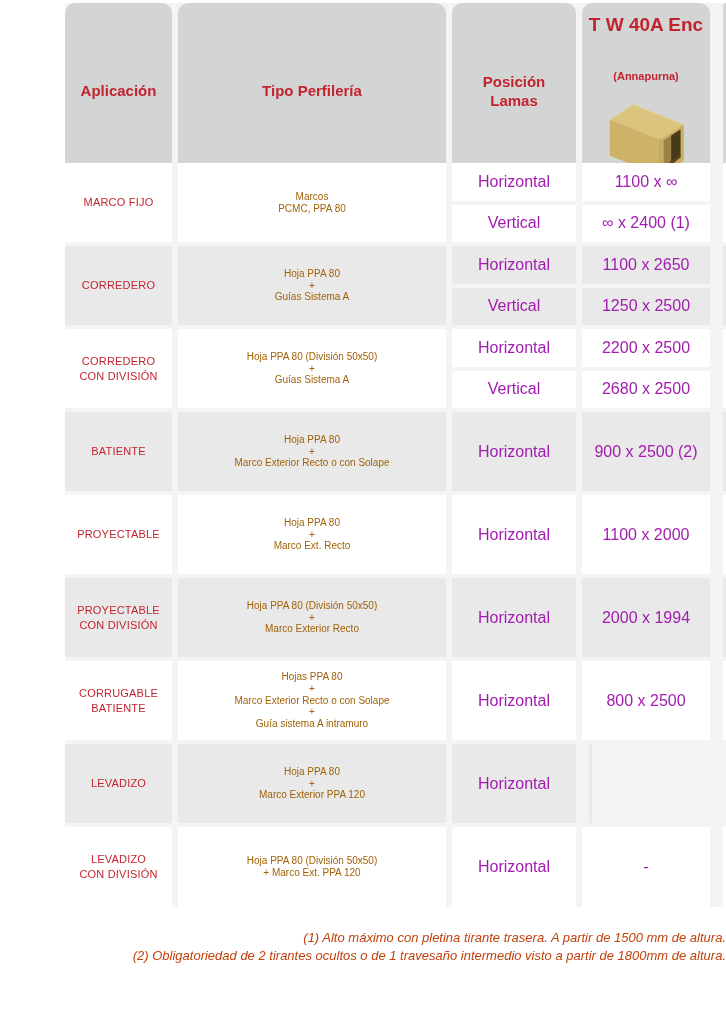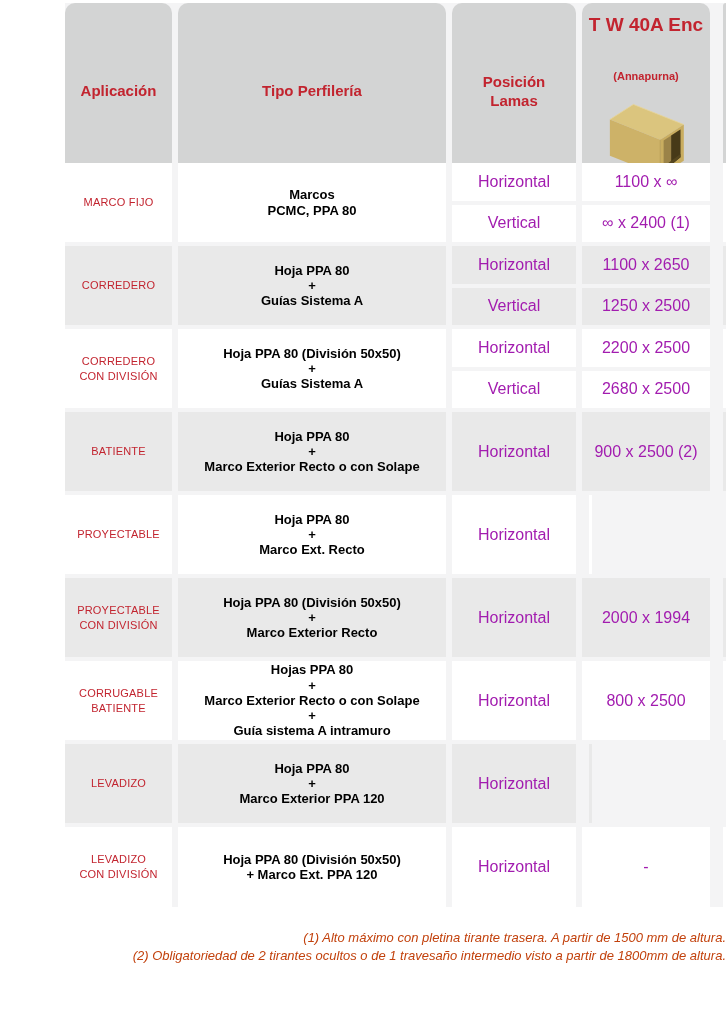--- a/index.html
+++ b/index.html
@@ -36,21 +36,21 @@
   .cube-svg{margin-top:13px;display:block;}
   .hsliver{background:#d3d4d4;width:3px;margin-left:7px;border-radius:3px 0 0 0;}
   
   .row.white-row .bg{background:#ffffff;}
   .row.gray-row  .bg{background:#e9e9e9;}
   .app-cell{
     color:#c2242f;font-weight:normal;font-size:11px;line-height:1.35;
     letter-spacing:.2px;
   }
   .profile-cell{
-    font-weight:bold;font-size:13px;line-height:1.18;color:#000000;
+    font-weight:normal;font-size:10px;line-height:1.18;color:#a16207;
     padding:0 4px;
   }
   .stack{display:flex;flex-direction:column;gap:4px;height:100%;}
   .sub-cell{flex:1;font-size:16px;color:#a21caf;}
   .sliver{width:3px;margin-left:7px;}
   
   .footnotes{
     position:absolute;top:929px;left:0;right:0;
     text-align:right;font-style:italic;font-size:13px;line-height:18px;
     color:#c2410c;
@@ -150,20 +150,23 @@
         <div class="sliver bg"></div>
       </div>
       <div class="row body-row white-row">
         <div class="cell bg app-cell">PROYECTABLE</div>
         <div class="cell bg profile-cell">Hoja PPA 80
 +
 Marco Ext. Recto</div>
         <div class="stack">
           <div class="cell bg sub-cell">Horizontal</div>
         </div>
+        <div class="stack">
+          <div class="cell bg sub-cell">1100 x 2000</div>
+        </div>
         <div class="sliver bg"></div>
       </div>
       <div class="row body-row gray-row">
         <div class="cell bg app-cell">PROYECTABLE
 CON DIVISIÓN</div>
         <div class="cell bg profile-cell">Hoja PPA 80 (División 50x50)
 +
 Marco Exterior Recto</div>
         <div class="stack">
           <div class="cell bg sub-cell">Horizontal</div>

